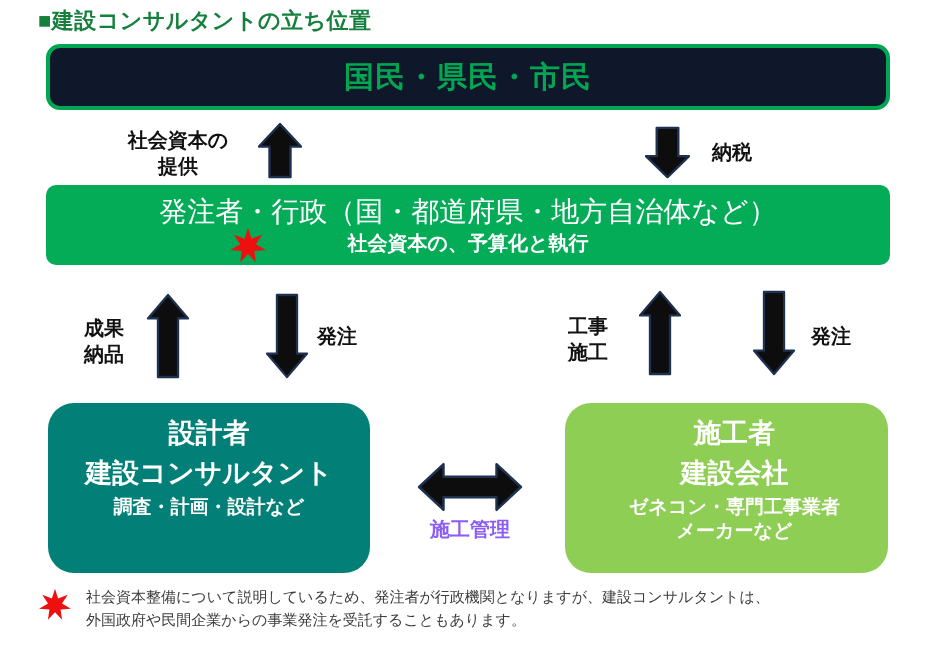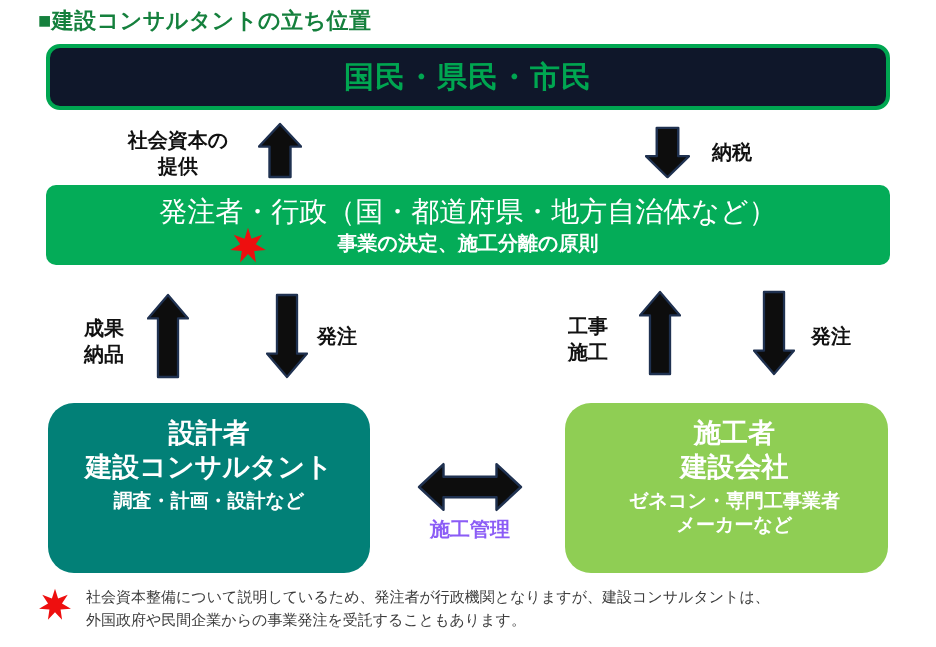--- a/index.html
+++ b/index.html
@@ -28,21 +28,21 @@
   .arrow svg{display:block;width:100%;height:100%;}
 
   .burst{position:absolute;z-index:3;}
   .burst svg{display:block;width:100%;height:100%;}
 
   .big-box{position:absolute;top:403px;height:170px;border-radius:26px;color:#fff;
     display:flex;flex-direction:column;align-items:center;box-sizing:border-box;padding-top:14px;text-align:center;}
   .designer-box{left:48px;width:322px;background:var(--teal-box,#028077);}
   .builder-box{left:565px;width:323px;background:var(--light-green-box,#8FCE54);padding-left:16px;}
   .big-box .bt{font-size:27px;font-weight:700;line-height:1.25;}
-  .big-box .bs{font-size:27px;font-weight:700;line-height:1.25;}
+  .big-box .bs{font-size:27px;font-weight:700;line-height:1.25;margin-top:6px;}
   .big-box .bn{font-size:19px;font-weight:700;line-height:1.3;margin-top:4px;}
 
   .mid-arrow-label{position:absolute;left:412px;top:516px;width:116px;text-align:center;
     font-size:20px;font-weight:700;color:#8b5cf6;}
 
   .footnote{position:absolute;left:86px;top:586px;font-size:15px;color:#3d3d3d;line-height:1.5;font-weight:400;}
 </style>
 </head>
 <body>
 
@@ -66,21 +66,21 @@
 
   <div class="arrow" style="left:645px;top:126px;width:45px;height:53px;">
     <svg viewBox="0 0 44 58" preserveAspectRatio="none">
       <path d="M22 56 L1 33 H11.5 V2 H32.5 V33 H43 Z" style="fill:var(--arrow-fill,#0d0d0d);stroke:var(--arrow-outline,#1f3150);stroke-width:2.4;stroke-linejoin:round;"></path>
     </svg>
   </div>
   <div class="flow-label" style="left:712px;top:139px;">納税</div>
 
   <div class="owner-box">
     <div class="t">発注者・行政（国・都道府県・地方自治体など）</div>
-    <div class="s">事業の決定、施工分離の原則</div>
+    <div class="s">社会資本の、予算化と執行</div>
   </div>
   <div class="burst" style="left:229px;top:227px;width:38px;height:38px;">
     <svg viewBox="0 0 100 100">
       <polygon points="50,2 59.1,31.1 87.5,20.1 70.5,45.3 96.8,60.7 66.4,63.1 70.8,93.2 50,71 29.2,93.2 33.6,63.1 3.2,60.7 29.5,45.3 12.5,20.1 40.9,31.1" style="fill:var(--red-star,#EE0F0F);"></polygon>
     </svg>
   </div>
 
 
   <div class="flow-label two-line" style="left:72px;top:315px;width:64px;">
     <span>成果</span><br>

